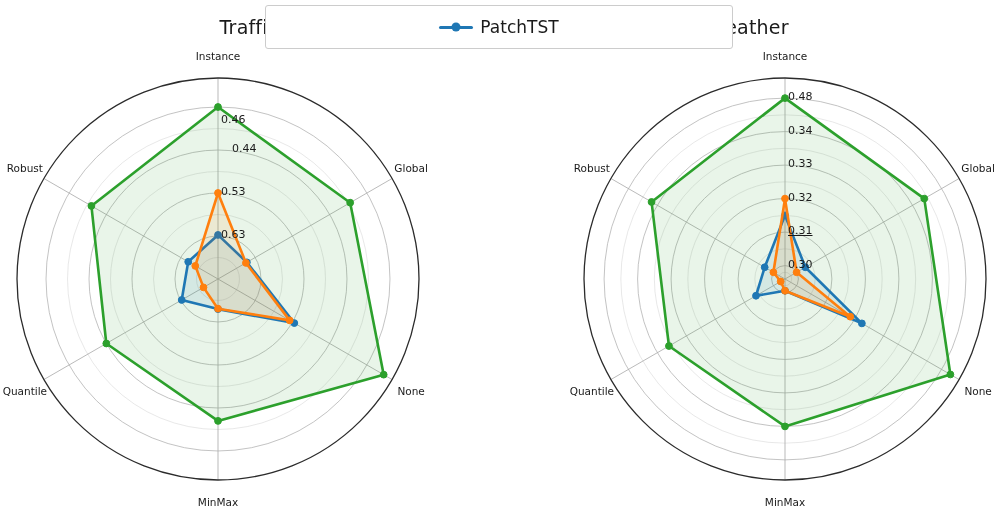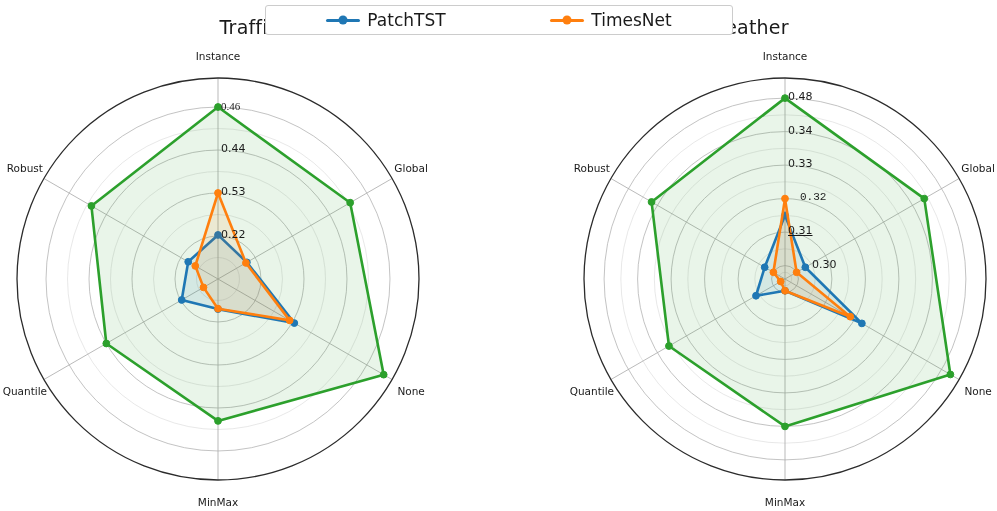--- a/index.html
+++ b/index.html
@@ -8,21 +8,21 @@
   #root{position:relative;width:997px;height:511px;}
   .panel{position:absolute;top:0;height:511px;width:498px;}
   #panel-left{left:0;}
   #panel-right{left:499px;}
   .panel-title{
     position:absolute;width:100%;top:16px;text-align:center;
     font-size:19px;color:#1a1a1a;font-family:"DejaVu Sans",sans-serif;
     letter-spacing:.2px;
   }
   .legend{
-    position:absolute;left:265px;top:5px;width:468px;height:30px;
+    position:absolute;left:265px;top:5px;width:468px;height:44px;
     border:1px solid #cccccc;border-radius:3px;background:#ffffff;
     display:flex;align-items:center;justify-content:space-around;
     padding:0 8px;box-sizing:border-box;z-index:30;
   }
   .legend-item{display:flex;align-items:center;gap:7px;}
   .legend-line{position:relative;width:34px;height:3px;border-radius:2px;}
   .legend-dot{
     position:absolute;left:50%;top:50%;width:9px;height:9px;border-radius:50%;
     transform:translate(-50%,-50%);
   }
@@ -41,26 +41,20 @@
 <body>
 
 <div id="root">
 
   <div class="legend">
     <div class="legend-item">
       <span class="legend-line" style="background:#1f77b4">
         <span class="legend-dot" style="background:#1f77b4"></span>
       </span>
       <span class="legend-label">PatchTST</span>
-    </div>
-    <div class="legend-item">
-      <span class="legend-line" style="background:#ff7f0e">
-        <span class="legend-dot" style="background:#ff7f0e"></span>
-      </span>
-      <span class="legend-label">TimesNet</span>
     </div>
   </div>
 
   <div class="panel" id="panel-left">
     <div class="panel-title">Traffic</div>
     <svg id="svg-0" width="498" height="511">
         <circle cx="218" cy="279" r="201" fill="#ffffff" stroke="none"></circle>
         <circle cx="218" cy="279" r="42.99465240641716" fill="none" stroke="#b0b0b0" stroke-width="0.9" opacity="0.85"></circle>
         <circle cx="218" cy="279" r="85.9893048128342" fill="none" stroke="#b0b0b0" stroke-width="0.9" opacity="0.85"></circle>
         <circle cx="218" cy="279" r="128.98395721925135" fill="none" stroke="#b0b0b0" stroke-width="0.9" opacity="0.85"></circle>
@@ -101,24 +95,24 @@
         <circle cx="203.48" cy="287.38" r="3.4" fill="#ff7f0e" stroke="#ff7f0e" stroke-width="1"></circle>
         <circle cx="195.29" cy="265.89" r="3.4" fill="#ff7f0e" stroke="#ff7f0e" stroke-width="1"></circle>
       </svg>
     <div id="labels-0">
         <div class="axis-label" style="left: 218px; top: 56px;">Instance</div>
         <div class="axis-label" style="left: 411.124px; top: 167.5px;">Global</div>
         <div class="axis-label" style="left: 411.124px; top: 390.5px;">None</div>
         <div class="axis-label" style="left: 218px; top: 502px;">MinMax</div>
         <div class="axis-label" style="left: 24.8763px; top: 390.5px;">Quantile</div>
         <div class="axis-label" style="left: 24.8763px; top: 167.5px;">Robust</div>
-        <div class="tick-label" style="left: 221px; top: 228.005px;">0.22</div>
+        <div class="tick-label" style="left: 221px; top: 228.005px;">0.63</div>
         <div class="tick-label" style="left: 221px; top: 185.011px;">0.53</div>
-        <div class="tick-label" style="left: 221px; top: 142.016px;">0.44</div>
-        <div class="tick-label" style="left: 221px; top: 100px; font-family: Liberation Serif, serif;">0.46</div>
+        <div class="tick-label" style="left: 232px; top: 142.016px;">0.44</div>
+        <div class="tick-label" style="left: 221px; top: 113px;">0.46</div>
       </div>
   </div>
 
   <div class="panel" id="panel-right">
     <div class="panel-title">Weather</div>
     <svg id="svg-1" width="498" height="511">
         <circle cx="286" cy="279" r="201" fill="#ffffff" stroke="none"></circle>
         <circle cx="286" cy="279" r="13.400000000000015" fill="none" stroke="#b0b0b0" stroke-width="0.9" opacity="0.85"></circle>
         <circle cx="286" cy="279" r="46.90000000000005" fill="none" stroke="#b0b0b0" stroke-width="0.9" opacity="0.85"></circle>
         <circle cx="286" cy="279" r="80.40000000000008" fill="none" stroke="#b0b0b0" stroke-width="0.9" opacity="0.85"></circle>
@@ -163,22 +157,22 @@
         <circle cx="281.65" cy="281.51" r="3.4" fill="#ff7f0e" stroke="#ff7f0e" stroke-width="1"></circle>
         <circle cx="274.40" cy="272.30" r="3.4" fill="#ff7f0e" stroke="#ff7f0e" stroke-width="1"></circle>
       </svg>
     <div id="labels-1">
         <div class="axis-label" style="left: 286px; top: 56px;">Instance</div>
         <div class="axis-label" style="left: 479.124px; top: 167.5px;">Global</div>
         <div class="axis-label" style="left: 479.124px; top: 390.5px;">None</div>
         <div class="axis-label" style="left: 286px; top: 502px;">MinMax</div>
         <div class="axis-label" style="left: 92.8763px; top: 390.5px;">Quantile</div>
         <div class="axis-label" style="left: 92.8763px; top: 167.5px;">Robust</div>
-        <div class="tick-label" style="left: 289px; top: 257.6px; margin-left: 24px;">0.30</div>
+        <div class="tick-label" style="left: 289px; top: 257.6px;">0.30</div>
         <div class="tick-label" style="left: 289px; top: 224.1px; text-decoration: underline;">0.31</div>
-        <div class="tick-label" style="left: 301px; top: 190.6px; font-family: Liberation Mono, monospace;">0.32</div>
+        <div class="tick-label" style="left: 289px; top: 190.6px;">0.32</div>
         <div class="tick-label" style="left: 289px; top: 157.1px;">0.33</div>
         <div class="tick-label" style="left: 289px; top: 123.6px; text-align: center;">0.34</div>
         <div class="tick-label" style="left: 289px; top: 90.1px;">0.48</div>
       </div>
   </div>
 
 </div>
 
 </body></html>

